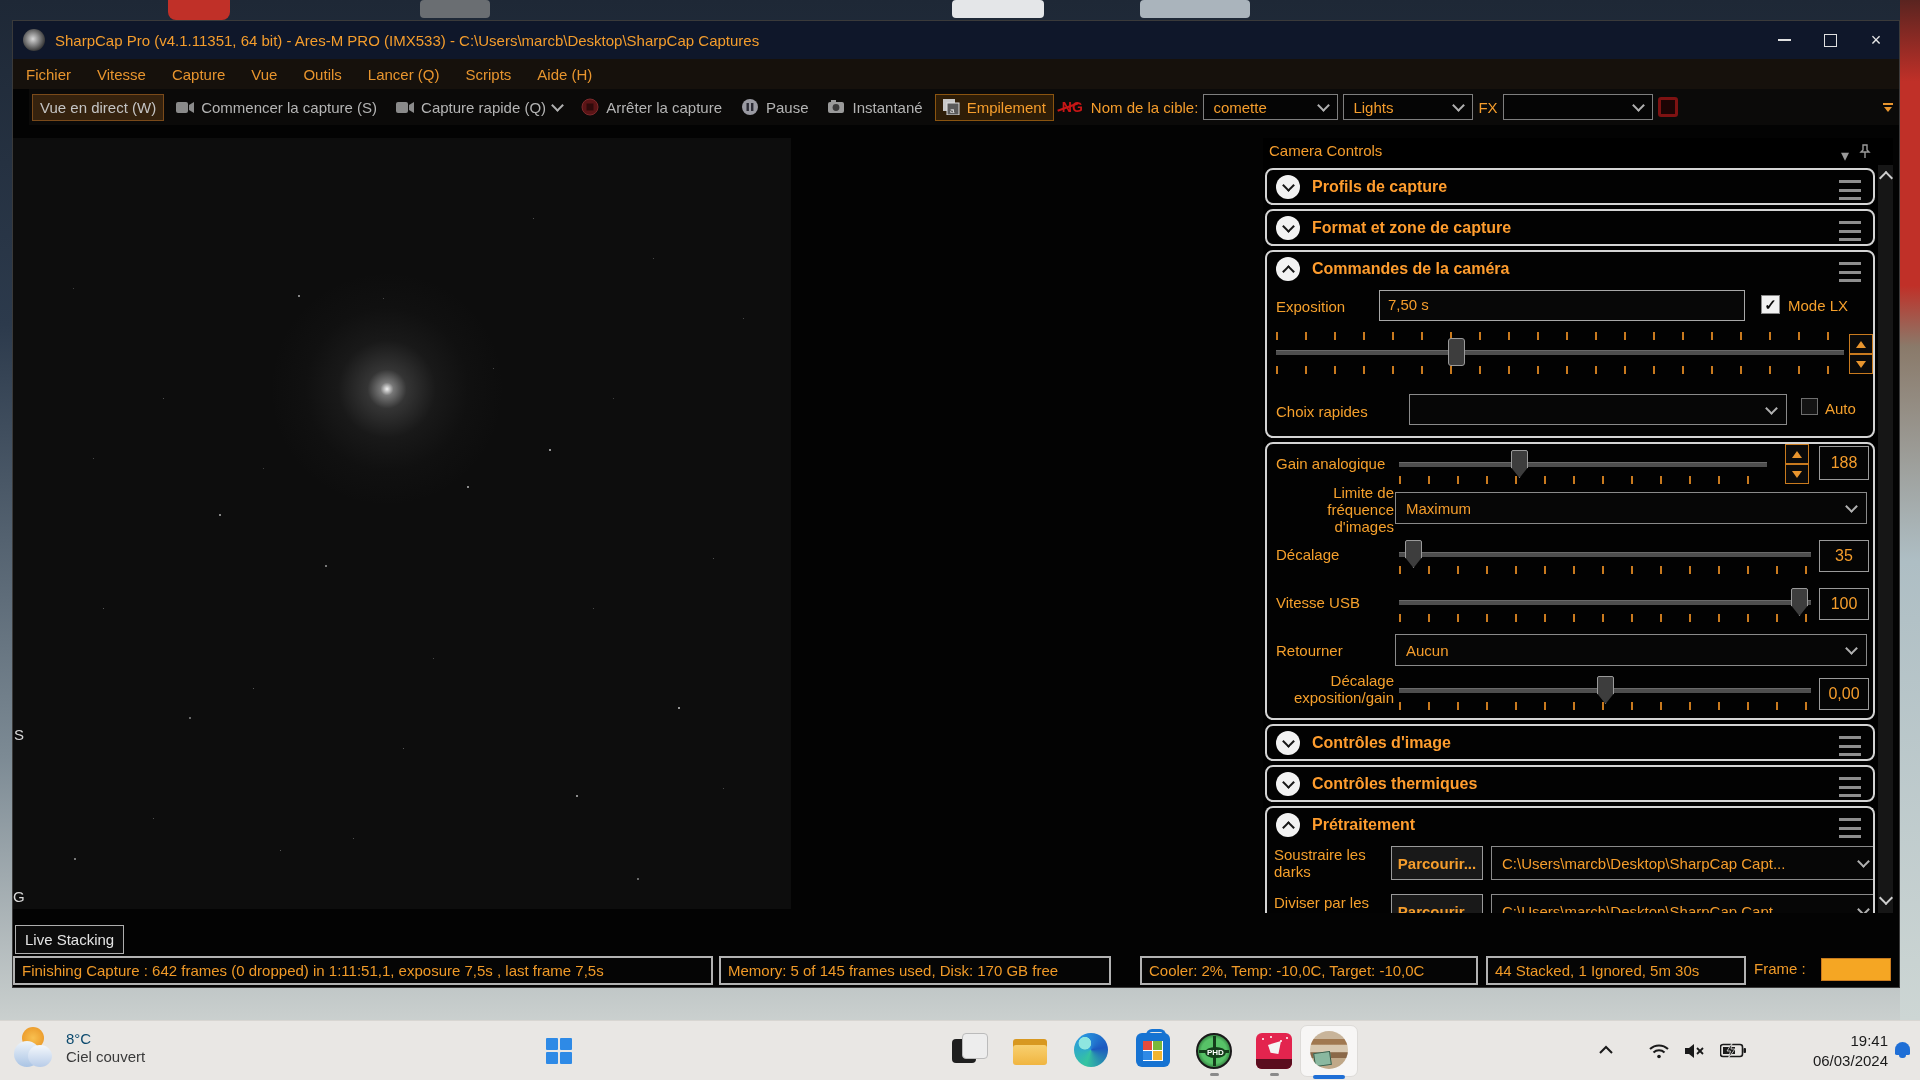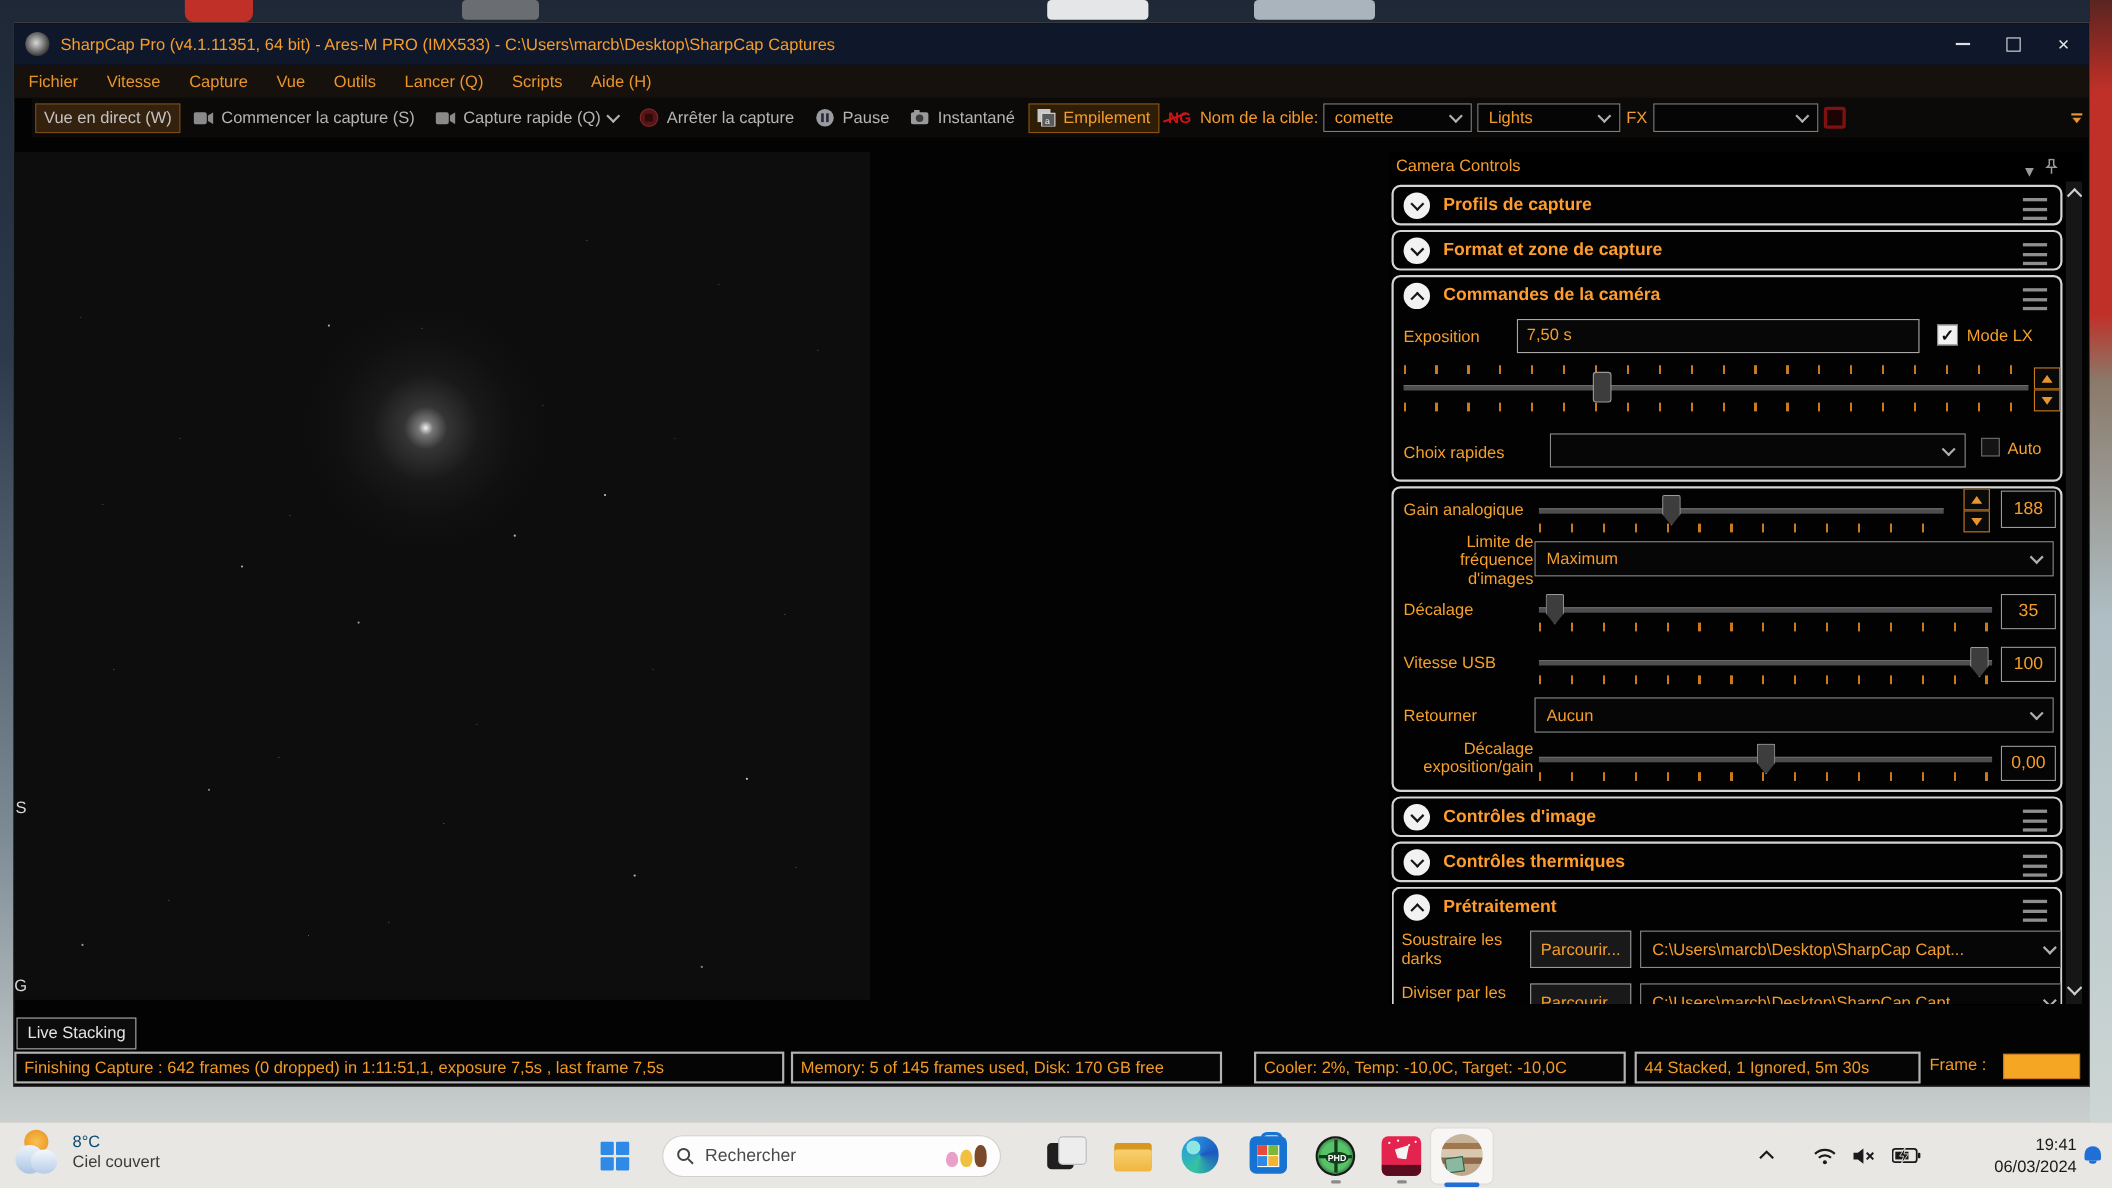--- a/index.html
+++ b/index.html
@@ -58,21 +58,21 @@
   .sl-track{position:absolute;height:4px;background:#4e4e4e;border-top:1px solid #6a6a6a;}
   .sl-thumb{position:absolute;top:-13px;width:17px;height:28px;background:#3d3d3d;border:1px solid #9a9a9a;border-radius:3px;box-sizing:border-box;}
   .sl-thumb.pt{clip-path:polygon(0 0,100% 0,100% 62%,50% 100%,0 62%);border-radius:2px;}
   .ddown{position:absolute;display:flex;align-items:center;justify-content:space-between;background:#060606;border:1px solid #8a8a8a;color:#f59d2c;font-size:15px;padding:0 10px;box-sizing:border-box;}
   .ddown .txt{overflow:hidden;white-space:nowrap;}
   .vbox{position:absolute;border:1px solid #9a9a9a;color:#f59d2c;font-size:16px;display:flex;align-items:center;justify-content:center;background:#050505;box-sizing:border-box;}
   .spin{position:absolute;display:flex;flex-direction:column;}
   .spin .sb{width:24px;height:20px;border:1px solid #c87a1e;display:flex;align-items:center;justify-content:center;background:#0a0a0a;box-sizing:border-box;}
   .tri-up{width:0;height:0;border-left:5px solid transparent;border-right:5px solid transparent;border-bottom:7px solid #e8952e;}
   .tri-dn{width:0;height:0;border-left:5px solid transparent;border-right:5px solid transparent;border-top:7px solid #e8952e;}
-  .brbtn{position:absolute;background:#191919;border:1px solid #9a9a9a;color:#f59d2c;font-size:15px;display:flex;align-items:center;justify-content:center;box-sizing:border-box;}
+  .brbtn{position:absolute;background:#191919;border:1px solid #9a9a9a;color:#f59d2c;font-size:15px;display:flex;align-items:center;justify-content:center;box-sizing:border-box;font-weight:bold;}
   
   .lstab{position:absolute;left:2px;top:904px;height:27px;border:1px solid #aeaeae;color:#e4e4e4;font-size:15px;display:flex;align-items:center;padding:0 9px;background:#0c0c0c;}
   .sseg{position:absolute;top:935px;height:29px;border:2px solid #b2b2b2;color:#f09a28;font-size:15px;display:flex;align-items:center;padding:0 7px;background:#050505;box-sizing:border-box;white-space:nowrap;}
   .framebar{position:absolute;top:937px;height:23px;background:#f5a623;border:1px solid #c87a1e;box-sizing:border-box;}
   
   .taskbar{position:absolute;left:0;top:1020px;width:1920px;height:60px;background:#e9e7e4;border-top:1px solid #d8d6d2;box-sizing:border-box;}
   .weather{position:absolute;left:14px;top:6px;display:flex;align-items:center;gap:10px;}
   .wsun{position:relative;width:42px;height:40px;}
   .wsun .s{position:absolute;left:8px;top:0;width:22px;height:22px;border-radius:50%;background:radial-gradient(#f8c050,#e89020);}
   .wsun .c1{position:absolute;left:0;top:14px;width:26px;height:26px;border-radius:50%;background:linear-gradient(#eef4fa,#aac4e4);}
@@ -460,32 +460,20 @@
         </div>
     </div>
 
     <div class="startico">
         <div></div>
         <div></div>
         <div></div>
         <div></div>
       </div>
 
-    <div class="searchpill">
-      <svg width="16" height="16" viewBox="0 0 16 16">
-          <circle cx="6.5" cy="6.5" r="5" fill="none" stroke="#444" stroke-width="1.8"></circle>
-          <line x1="10.5" y1="10.5" x2="15" y2="15" stroke="#444" stroke-width="1.8"></line>
-        </svg>
-      <span class="searchtxt">Rechercher</span>
-      <div class="easter">
-        <div class="egg" style="background:#e8a0c8;"></div>
-        <div class="egg" style="background:#f0c040;height:16px;"></div>
-        <div class="egg" style="background:#7a4a2a;height:20px;border-radius:45% 45% 40% 40%;"></div>
-      </div>
-    </div>
 
     <div class="tico" style="left:952px;">
       <div style="position:relative;width:34px;height:34px;">
         <div style="position:absolute;left:0;top:6px;width:24px;height:24px;background:#1f1f1f;border-radius:4px;"></div>
         <div style="position:absolute;left:10px;top:0;width:24px;height:24px;background:#ededed;border:1px solid #bbb;border-radius:4px;"></div>
       </div>
     </div>
 
     <div class="tico" style="left:1012px;">
         <div class="folder">

